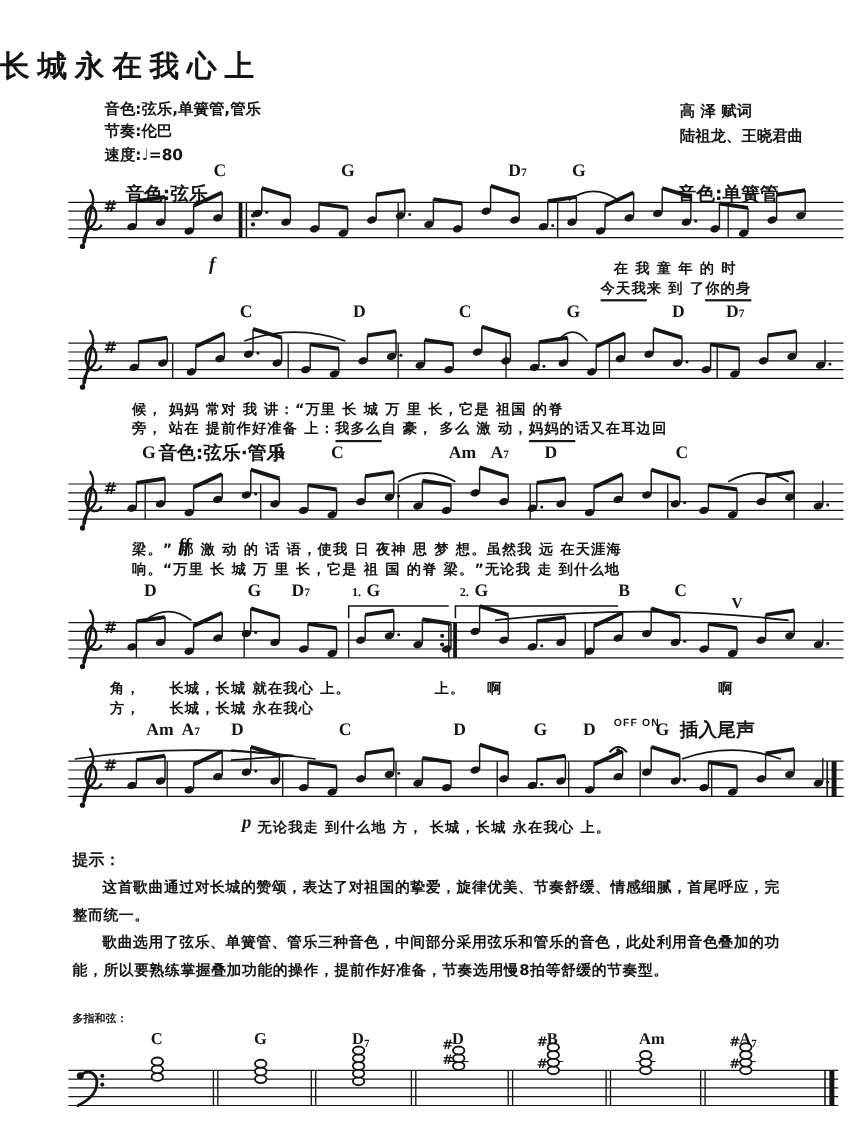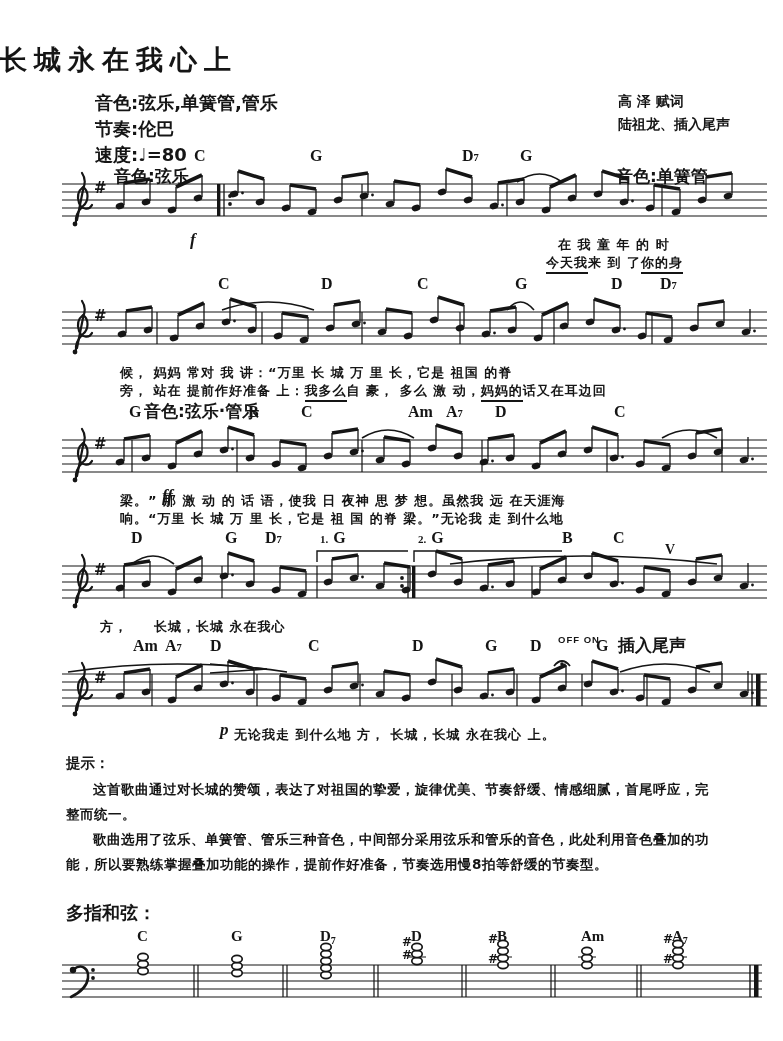--- a/index.html
+++ b/index.html
@@ -5,21 +5,21 @@
   html,body{margin:0;padding:0;}
   body{
     width:783px;height:1041px;background:#fff;color:#151515;
     font-family:"DejaVu Sans",sans-serif;position:relative;overflow:hidden;
   }
   .title{
     text-align:left;font-size:27px;font-weight:700;letter-spacing:7px;
     padding-top:42px;
   }
   .hdr{position:relative;height:56px;margin:12px 25px 0 95px;}
-  .hdr-left div{font-size:18px;font-weight:600;line-height:1.45;}
+  .hdr-left div{font-size:14px;font-weight:600;line-height:1.45;}
   .credits{position:absolute;right:28px;top:0;font-size:14px;font-weight:700;line-height:1.65;text-align:left;}
   #score{margin-left:62px;width:712px;}
   .system{position:relative;}
   .chordrow{position:relative;height:18px;}
   .chord{
     position:absolute;bottom:0;font-family:"Liberation Serif",serif;
     font-weight:700;font-size:16px;line-height:1;white-space:nowrap;
   }
   .chord .sub{font-size:10.5px;}
   .chord .num{font-size:11px;margin-right:5px;font-family:"Liberation Serif",serif;}
@@ -35,37 +35,37 @@
   .staff-svg{display:block;}
   .lyric{position:relative;font-size:13px;font-weight:700;line-height:18px;white-space:nowrap;letter-spacing:1px;}
   .lyric .seg{display:inline-block;}
   .lyric .u{border-bottom:2px solid #151515;padding-bottom:0px;}
   .tips{margin:10px 66px 0 66px;}
   .tips-heading{font-size:14.5px;font-weight:700;margin-bottom:4px;}
   .tips p{
     margin:0;font-size:13.5px;font-weight:600;line-height:1.85;
     text-indent:2em;letter-spacing:0.5px;
   }
-  .chords-heading{margin:24px 0 2px 66px;font-size:18px;font-weight:700;}
+  .chords-heading{margin:24px 0 2px 66px;font-size:10px;font-weight:700;}
   #bass-wrap{margin-left:62px;}
 </style>
 </head>
 <body>
 
 <div class="title">长城永在我心上</div>
 
 <div class="hdr">
   <div class="hdr-left">
     <div>音色:弦乐,单簧管,管乐</div>
     <div>节奏:伦巴</div>
     <div>速度:♩=80</div>
   </div>
   <div class="credits">
     <div>高  泽  赋词</div>
-    <div>陆祖龙、插入尾声</div>
+    <div>陆祖龙、王晓君曲</div>
   </div>
 </div>
 
 <div id="score">
     <div class="system">
       <div class="chordrow">
         <span class="chord" style="left: 132px;"><span>C</span></span>
         <span class="chord" style="left: 248px;"><span>G</span></span>
         <span class="chord" style="left: 400px;"><span>D</span><span class="sub">7</span></span>
         <span class="chord" style="left: 458px;"><span>G</span></span>
@@ -460,20 +460,21 @@
         <line x1="582" y1="21" x2="608" y2="25" stroke="#151515" stroke-width="3.6"></line>
         <ellipse cx="630" cy="36" rx="4.4" ry="3.2" fill="#151515" transform="rotate(-18 630 36)"></ellipse>
         <line x1="634" y1="35" x2="634" y2="13" stroke="#151515" stroke-width="1.3"></line>
         <ellipse cx="656" cy="32" rx="4.4" ry="3.2" fill="#151515" transform="rotate(-18 656 32)"></ellipse>
         <line x1="660" y1="31" x2="660" y2="9" stroke="#151515" stroke-width="1.3"></line>
         <line x1="634" y1="13" x2="660" y2="9" stroke="#151515" stroke-width="3.6"></line>
         <ellipse cx="682" cy="40" rx="4.4" ry="3.2" fill="#151515" transform="rotate(-18 682 40)"></ellipse>
         <line x1="686" y1="39" x2="686" y2="17" stroke="#151515" stroke-width="1.3"></line>
         <circle cx="690.5" cy="39" r="1.4" fill="#151515"></circle>
       </svg>
+      <div class="lyric" style="padding-left: 38px;"><span class="seg">角，</span><span class="seg" style="margin-left: 26px;">长城，长城  就在我心  上。</span><span class="seg" style="margin-left: 76px;">上。</span><span class="seg" style="margin-left: 20px;">啊</span><span class="seg" style="margin-left: 196px;">啊</span></div>
       <div class="lyric" style="padding-left: 38px;"><span class="seg">方，</span><span class="seg" style="margin-left: 26px;">长城，长城  永在我心</span></div>
     </div>
     <div class="system">
       <div class="chordrow">
         <span class="chord" style="left: 71px;"><span>Am</span></span>
         <span class="chord" style="left: 103px;"><span>A</span><span class="sub">7</span></span>
         <span class="chord" style="left: 148px;"><span>D</span></span>
         <span class="chord" style="left: 246px;"><span>C</span></span>
         <span class="chord" style="left: 350px;"><span>D</span></span>
         <span class="chord" style="left: 423px;"><span>G</span></span>

